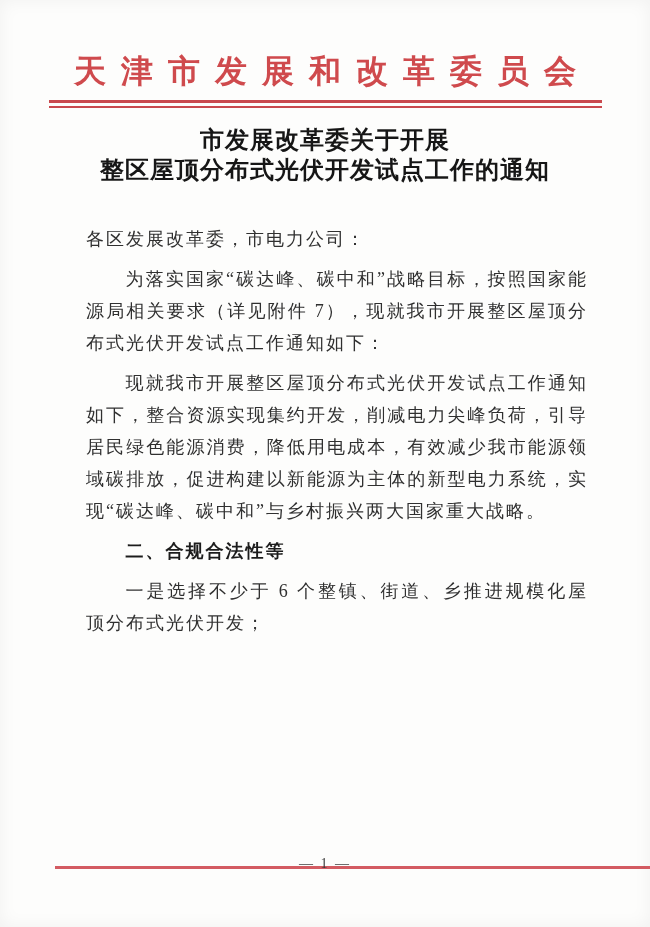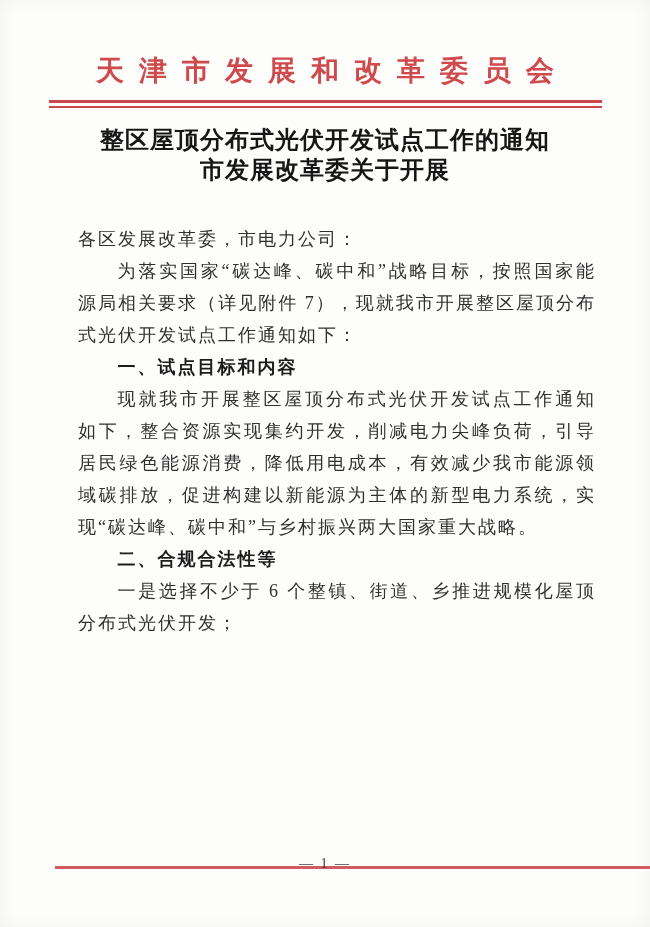--- a/index.html
+++ b/index.html
@@ -13,21 +13,21 @@
     height: 927px;
     background: #fdfdfc;
     overflow: hidden;
     box-shadow: inset 0 0 18px rgba(0,0,0,0.05);
     font-family: "Liberation Serif", serif;
   }
   
   .org-name {
     margin: 50px 0 0 0;
     text-align: center;
-    font-size: 28px;
+    font-size: 32px;
     line-height: 42px;
     font-weight: bold;
     color: #cf4a4d;
     letter-spacing: 15px;
     text-indent: 15px; 
     white-space: nowrap;
   }
   .double-rule {
     position: relative;
     margin: 8px auto 0 auto;
@@ -54,21 +54,21 @@
   }
   
   .doc-body {
     margin: 38px 54px 0 78px;
     font-size: 18px;
     line-height: 32px;
     letter-spacing: 2px;
     color: #303030;
     text-align: justify;
   }
-  .doc-body p { margin: 0; }
+  .doc-body p { margin: 8px; }
   .p-indent { text-indent: 2.2em; }
   .p-heading {
     text-indent: 2.2em;
     font-family: "Liberation Sans", sans-serif;
     font-weight: bold;
     color: #1c1c1c;
   }
   
   .footer-rule {
     position: absolute;
@@ -98,28 +98,27 @@
 
   <header>
     <h1 class="org-name">天津市发展和改革委员会</h1>
     <div class="double-rule">
       <div class="rule-top"></div>
       <div class="rule-bottom"></div>
     </div>
   </header>
 
   <div class="doc-title">
+    <div>市发展改革委关于开展</div>
     <div>整区屋顶分布式光伏开发试点工作的通知</div>
-    <div>市发展改革委关于开展</div>
   </div>
 
   <main class="doc-body">
     <p class="p-plain">各区发展改革委，市电力公司：</p>
     <p class="p-indent">为落实国家“碳达峰、碳中和”战略目标，按照国家能源局相关要求（详见附件 7），现就我市开展整区屋顶分布式光伏开发试点工作通知如下：</p>
-    <p class="p-heading">一、试点目标和内容</p>
     <p class="p-indent">现就我市开展整区屋顶分布式光伏开发试点工作通知如下，整合资源实现集约开发，削减电力尖峰负荷，引导居民绿色能源消费，降低用电成本，有效减少我市能源领域碳排放，促进构建以新能源为主体的新型电力系统，实现“碳达峰、碳中和”与乡村振兴两大国家重大战略。</p>
     <p class="p-heading">二、合规合法性等</p>
     <p class="p-indent">一是选择不少于 6 个整镇、街道、乡推进规模化屋顶分布式光伏开发；</p>
   </main>
 
   <footer>
     <div class="footer-rule"></div>
     <div class="page-number">— 1 —</div>
   </footer>
 

